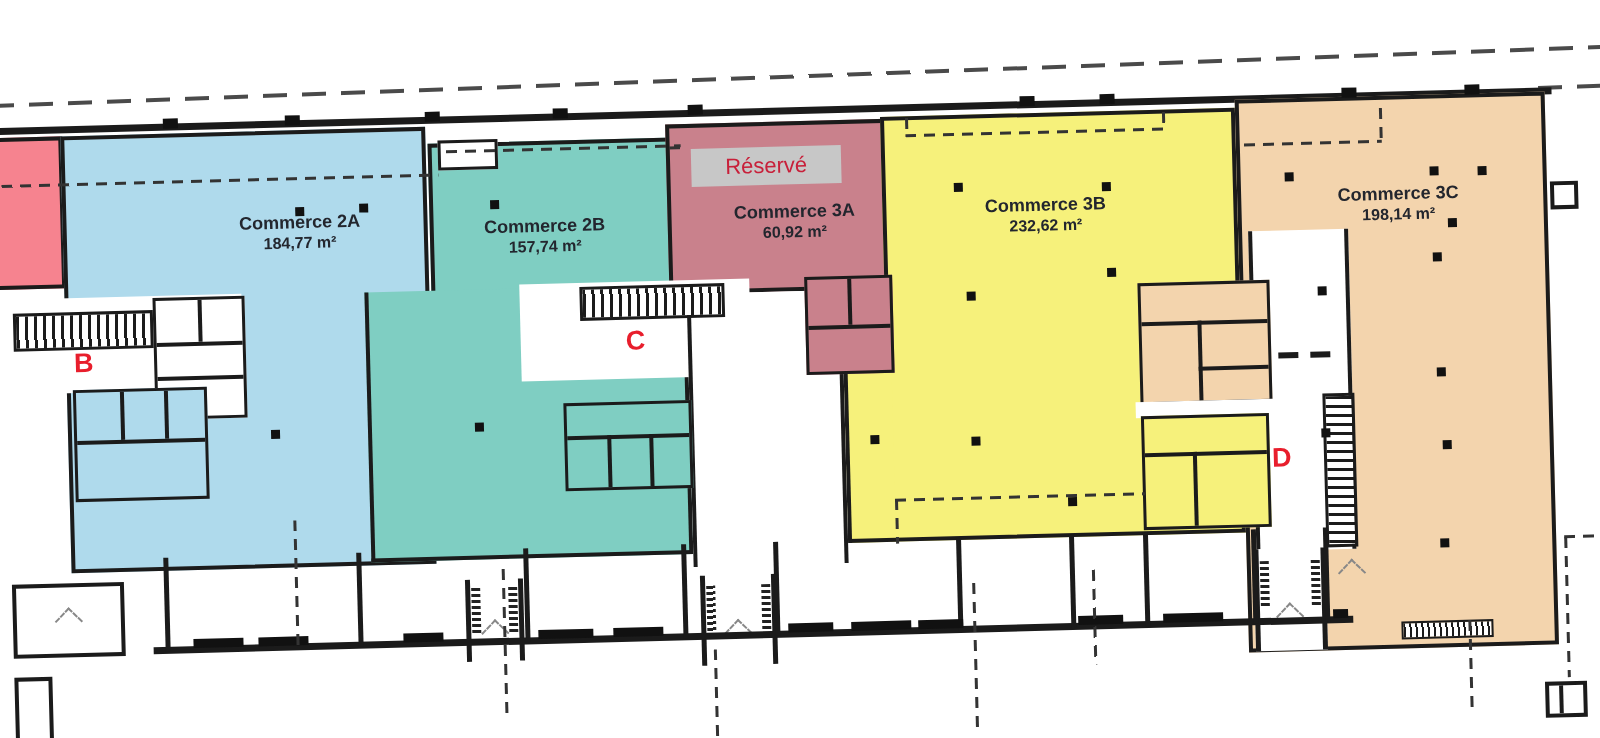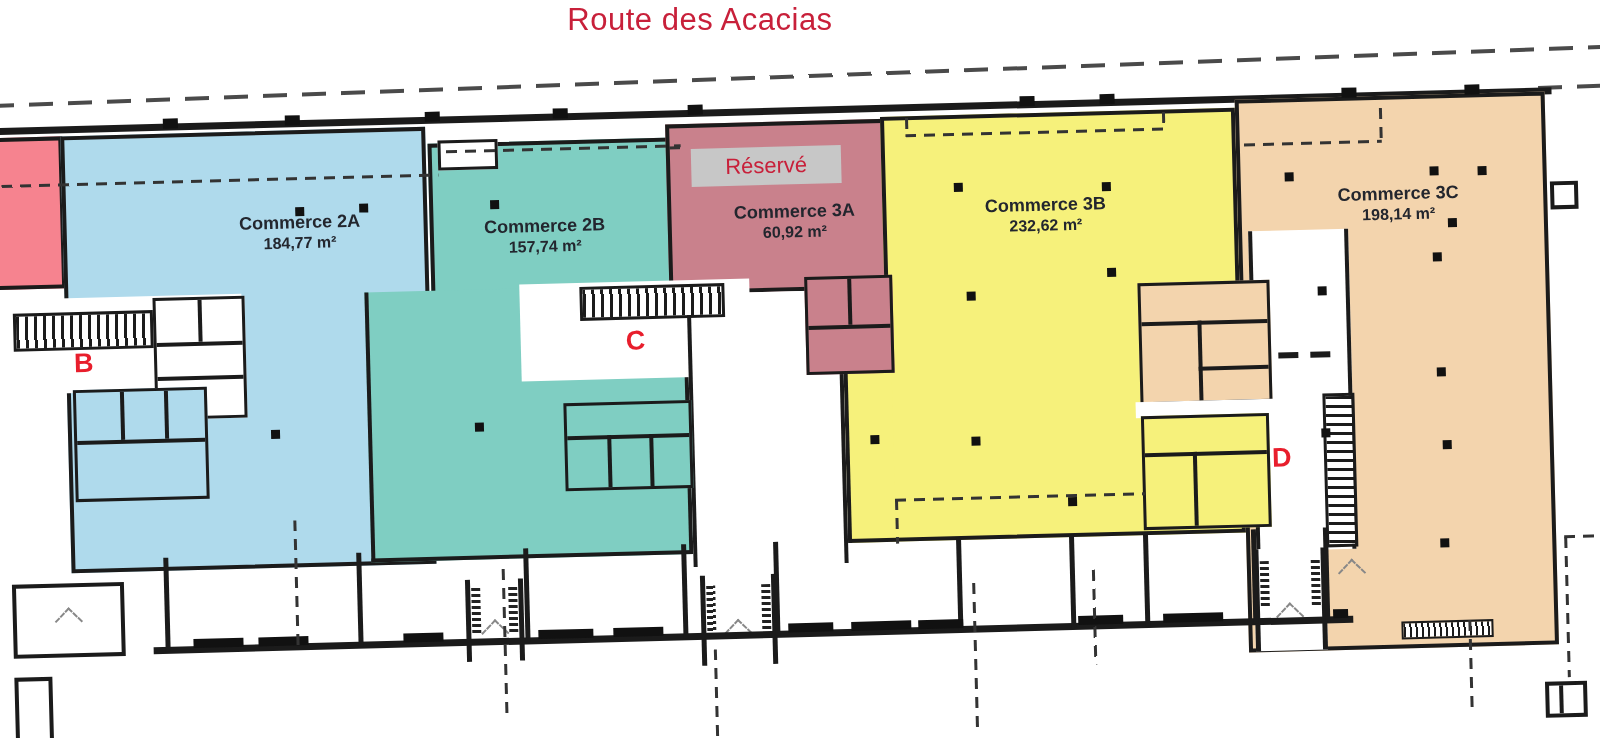--- a/index.html
+++ b/index.html
@@ -56,21 +56,20 @@
   .dot  { position:absolute; width:9px; height:9px; background:#111; }
   .pil  { position:absolute; width:15px; height:10px; background:#111; }
   .win  { position:absolute; height:9px; background:#111; }
   .ddash{ position:absolute; height:6px; background:#1b1b1b; }
 </style>
 </head>
 <body>
 
 <div class="stage">
 
-  <div class="title">Route des Acacias</div>
 
   <div class="road" style="top:104px; left:-10px; width:1635px;"></div>
   <div class="road" style="top:86px; left:1538px; width:72px;"></div>
 
   <div class="plan">
 
     <div class="bg" style="left:-30px; top:0; width:1575px; height:527px;"></div>
 
     <div class="wh" style="left:-30px; top:-2px; width:1582px; height:7px;"></div>
 

